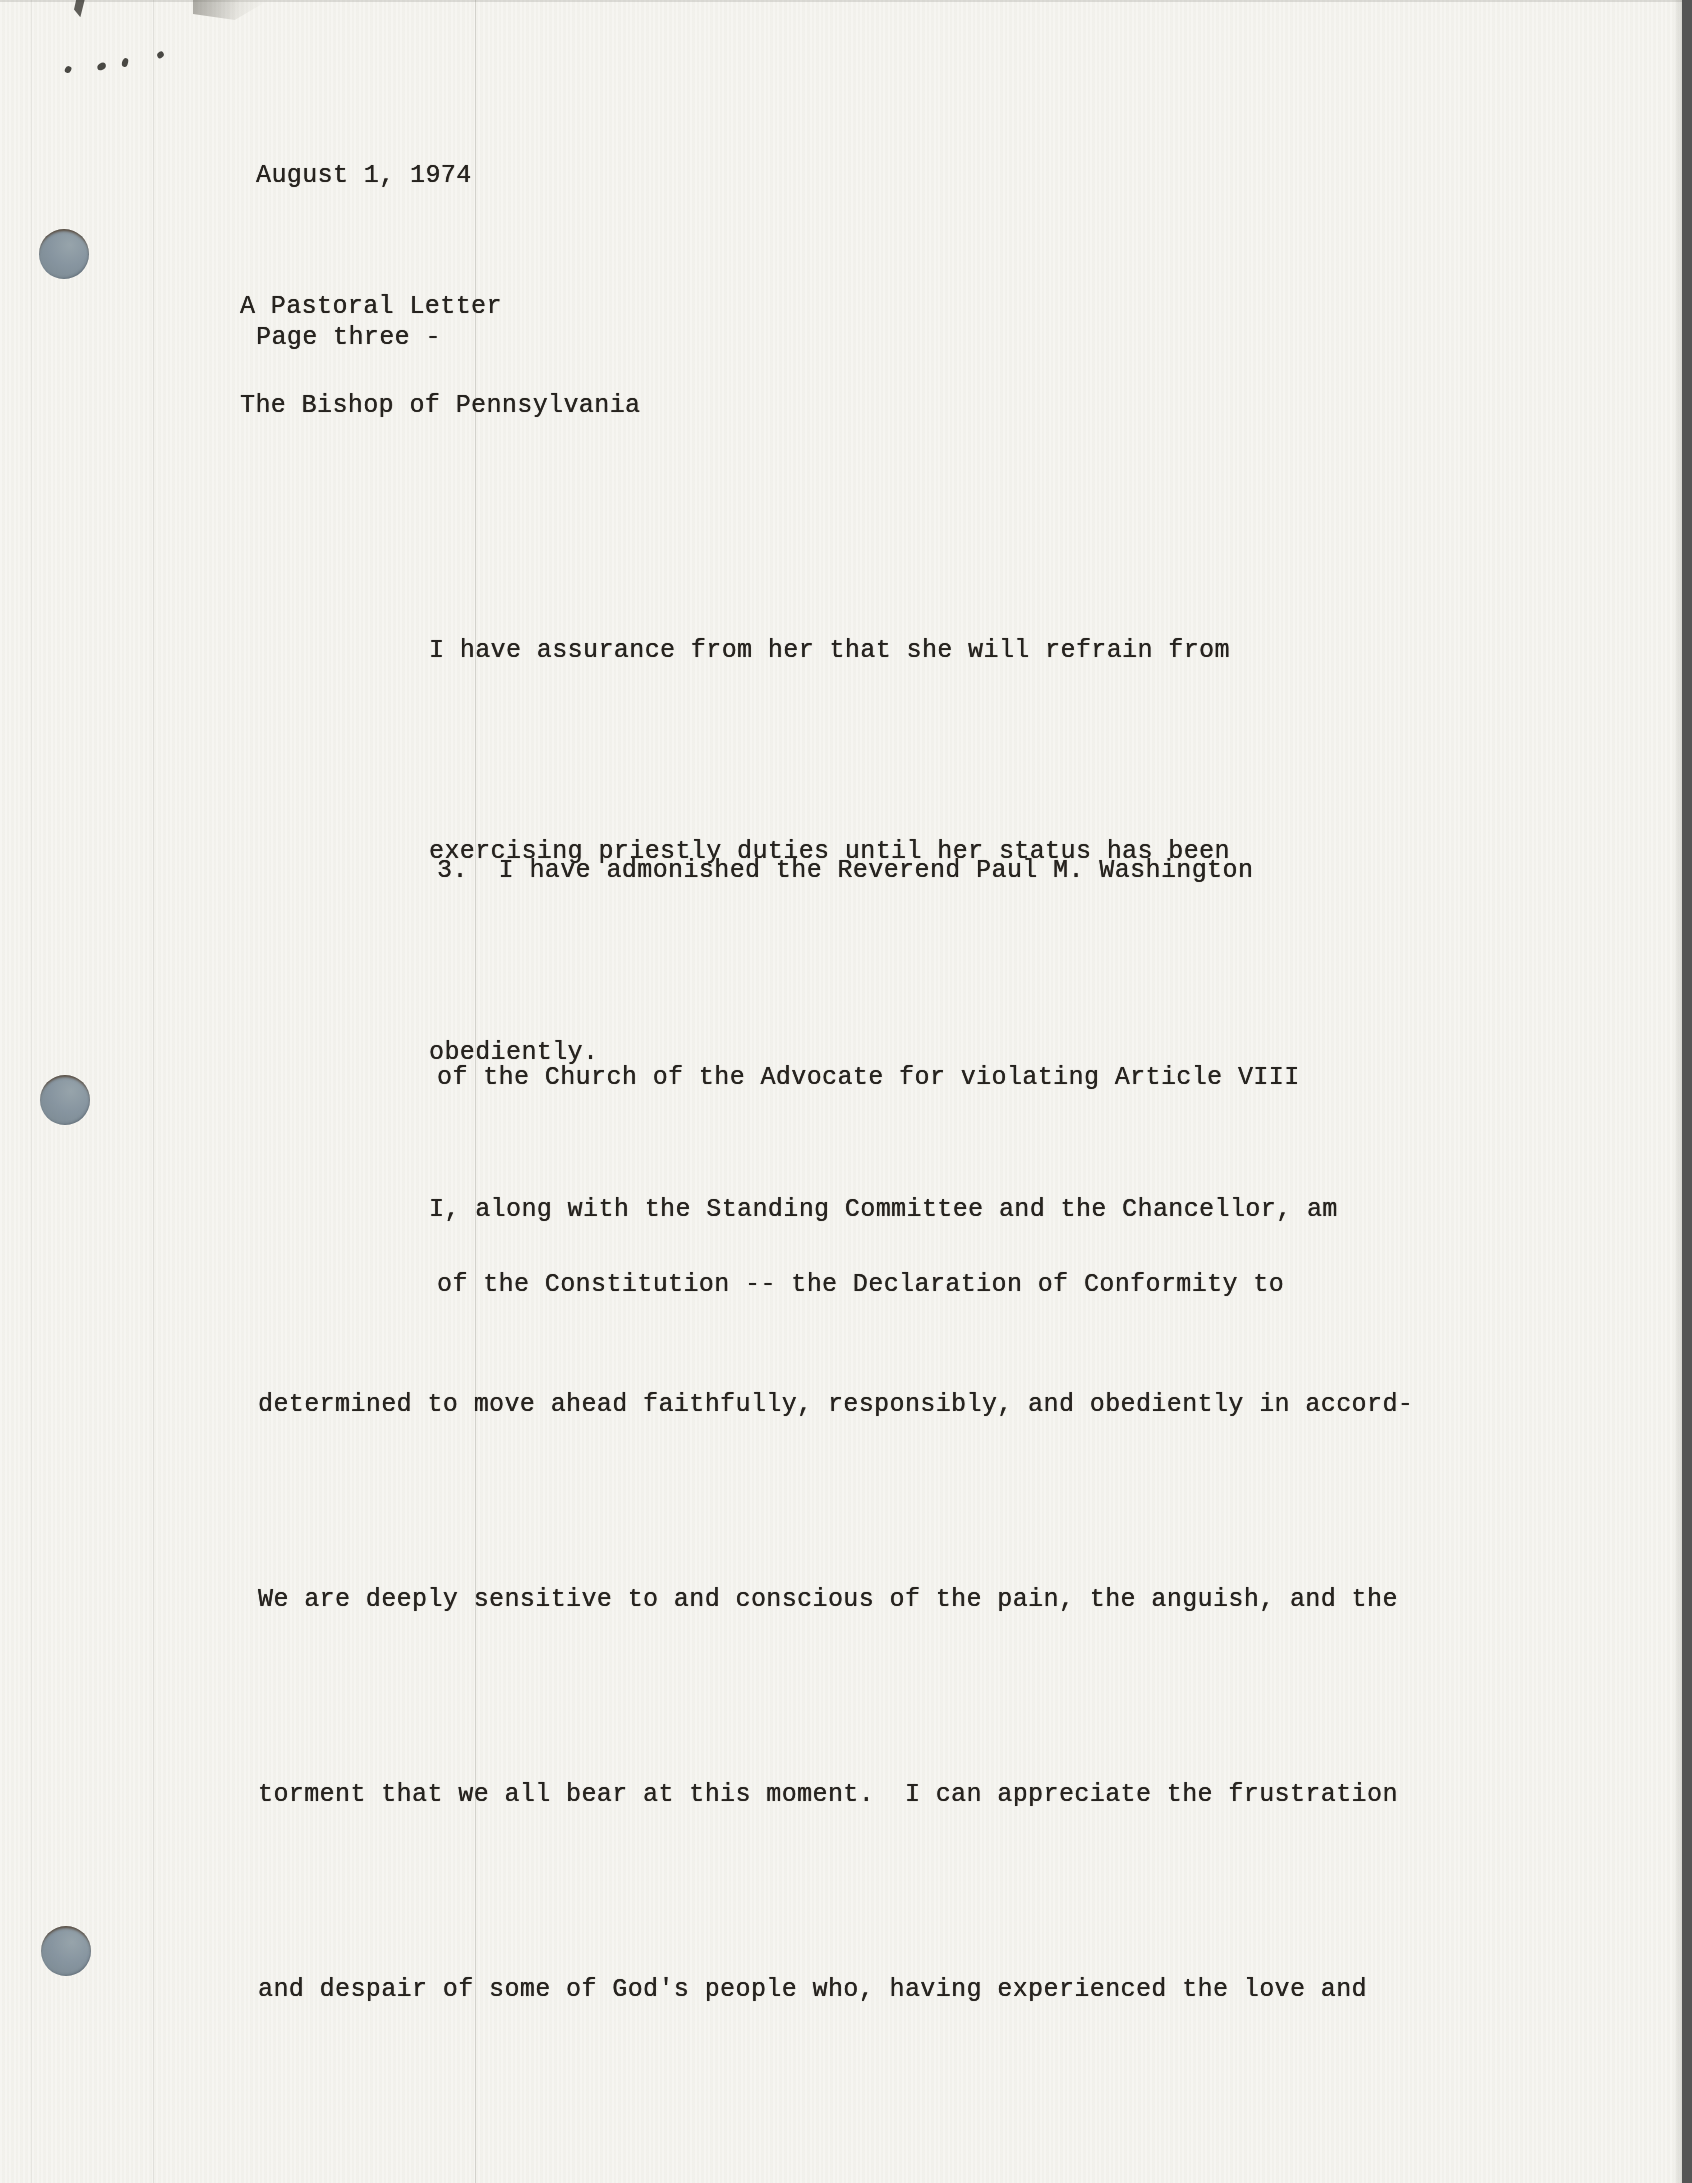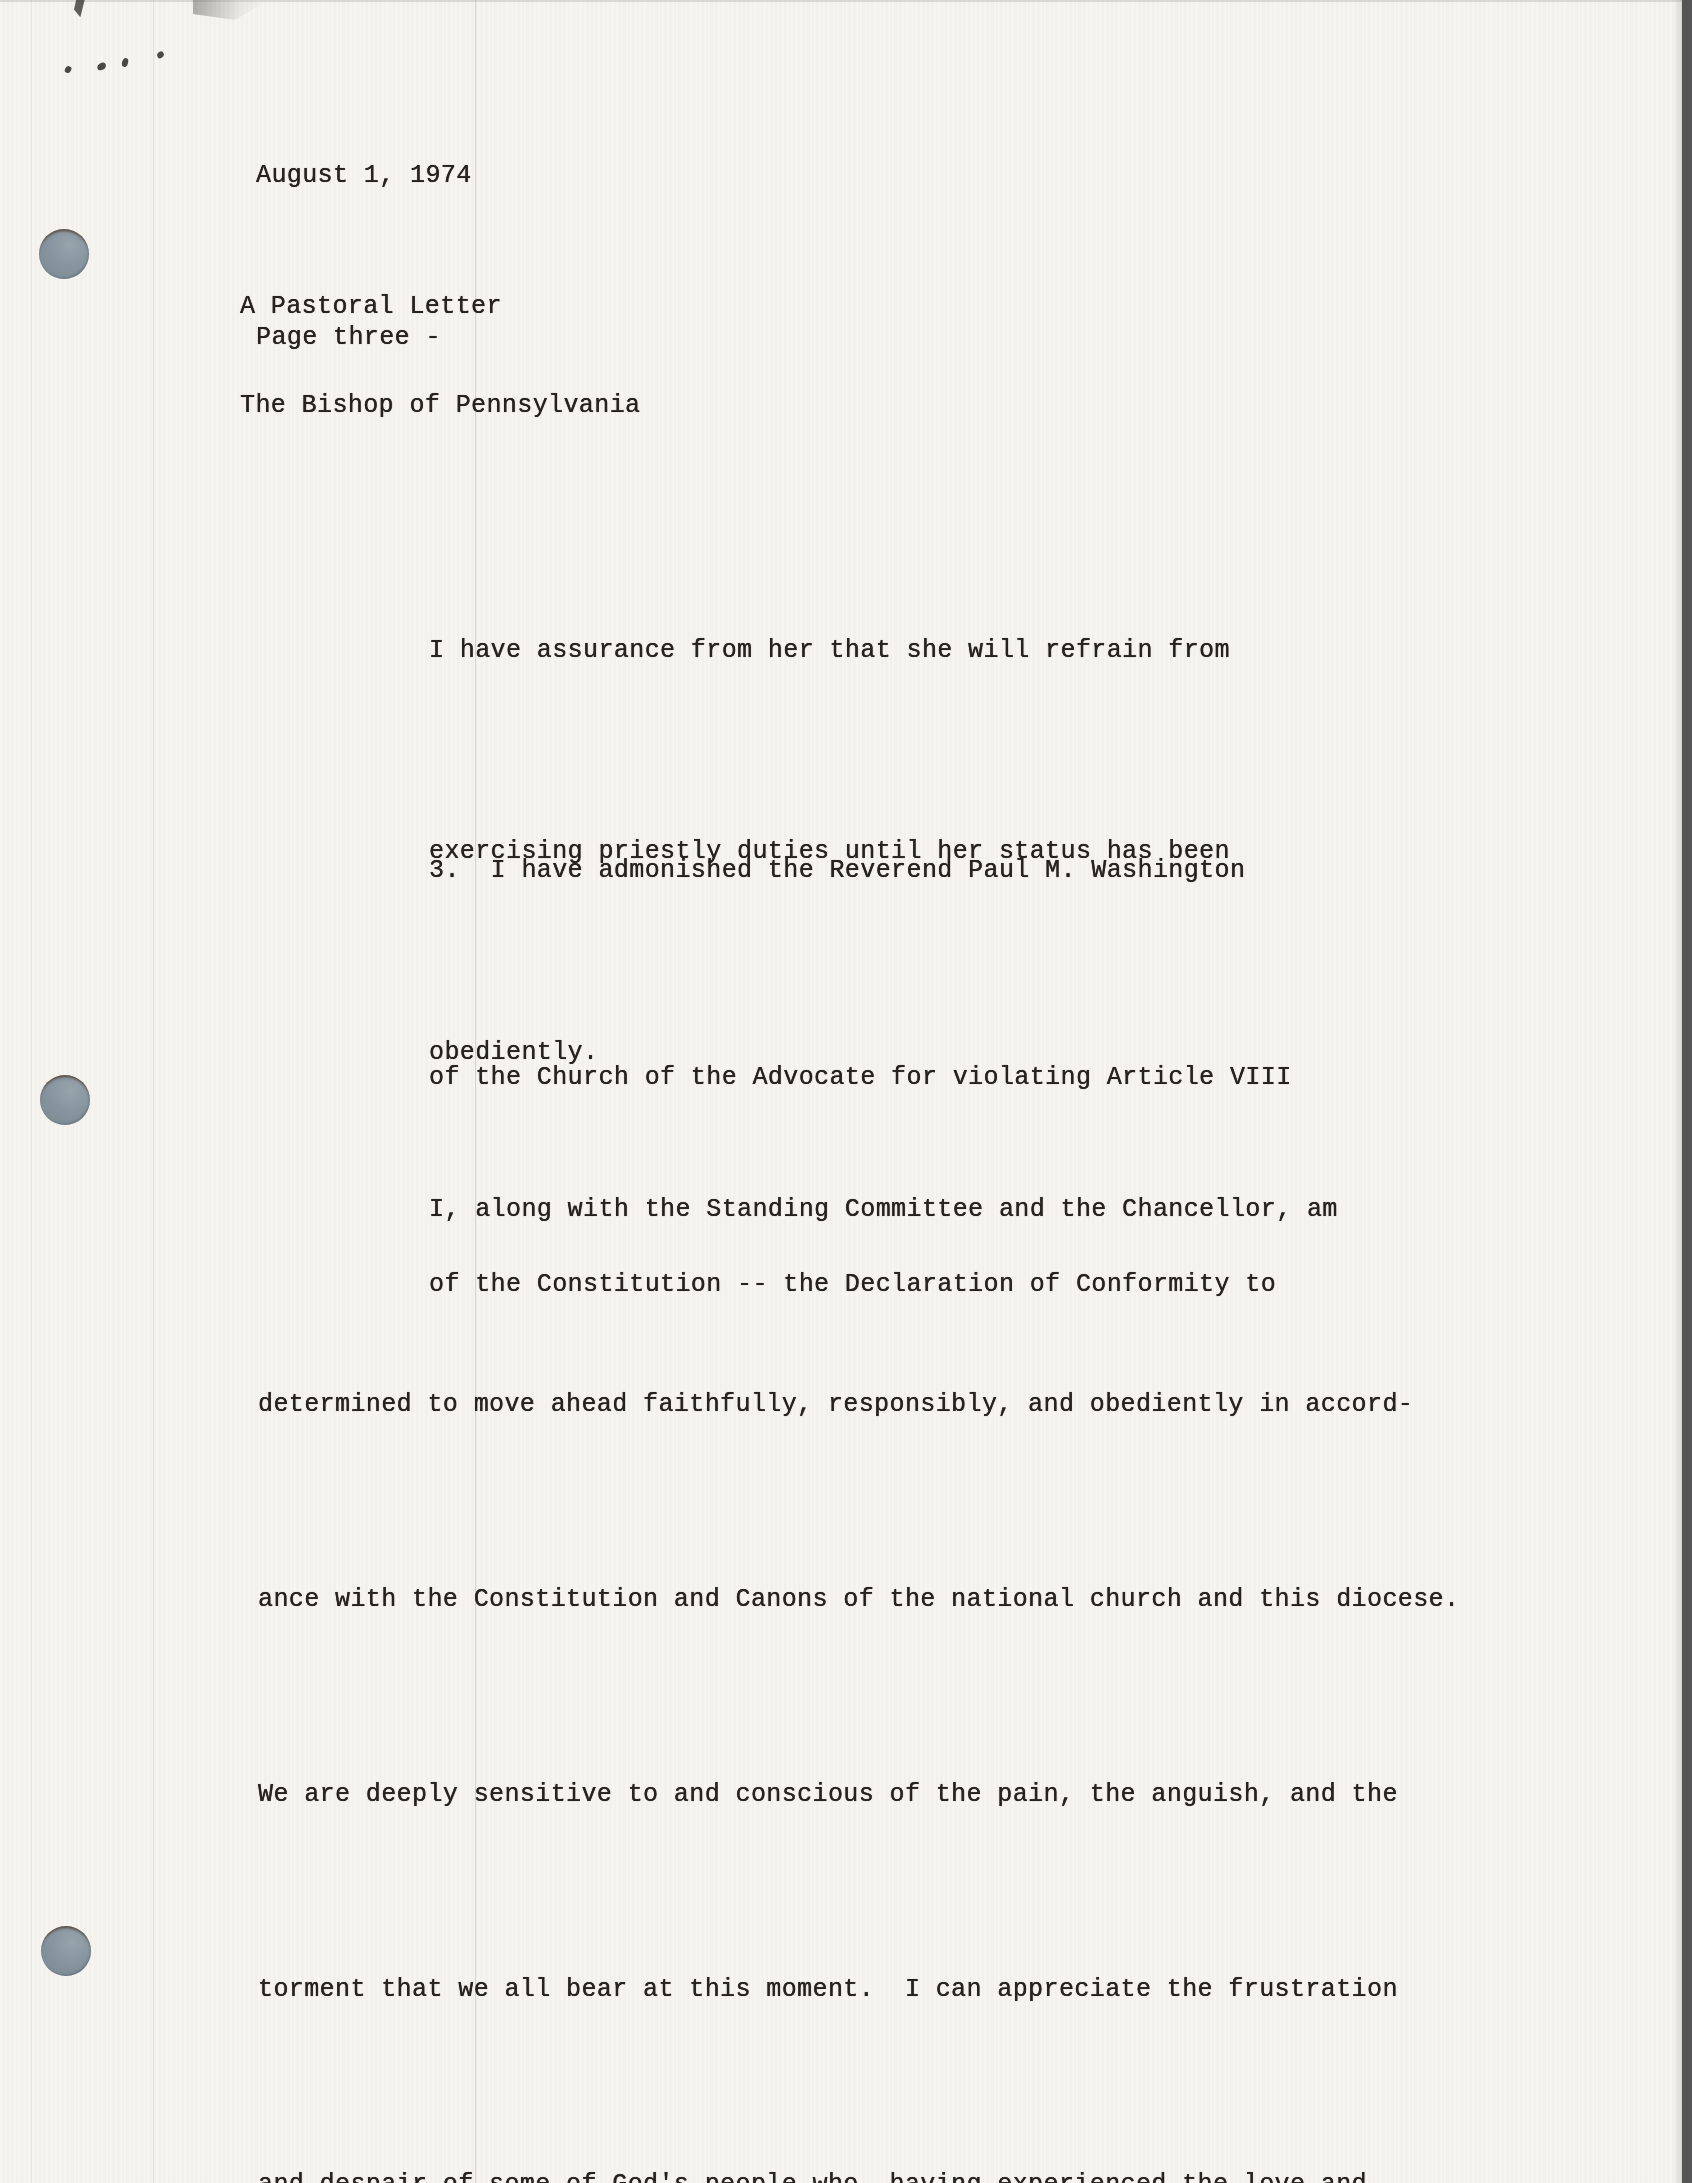--- a/index.html
+++ b/index.html
@@ -18,21 +18,21 @@
   }
   .tw {
     position: absolute;
     font-size: 25px;
     letter-spacing: 0.4px;
     white-space: pre;
     text-shadow: 0 0 0.7px rgba(35,30,25,0.85), 0.3px 0.3px 0.5px rgba(50,44,38,0.45);
   }
   .header-line { line-height: 33px; }
   .quote-block { line-height: 67px; }
-  .item-block { line-height: 69px; }
+  .item-block { line-height: 69px; margin-left: 8px; }
   .body-block { line-height: 65px; }
   .body-block .indent-first { padding-left: 171px; }
   .line { white-space: pre; }
 
   .punch-hole {
     position: absolute;
     width: 50px; height: 50px;
     border-radius: 50%;
     background: radial-gradient(circle at 62% 32%, #97a4ab 0%, #8795a0 45%, #79listed 100%);
     background: radial-gradient(circle at 62% 32%, #97a4ab 0%, #8795a0 45%, #79878f 100%);
@@ -117,21 +117,20 @@
 
   <div class="tw item-block" style="left:429px; top:698px;">
     <div class="line">3.  I have admonished the Reverend Paul M. Washington</div>
     <div class="line">of the Church of the Advocate for violating Article VIII</div>
     <div class="line">of the Constitution -- the Declaration of Conformity to</div>
   </div>
 
   <div class="tw body-block" style="left:258px; top:1047px;">
     <div class="line indent-first">I, along with the Standing Committee and the Chancellor, am</div>
     <div class="line">determined to move ahead faithfully, responsibly, and obediently in accord-</div>
-    <div class="line">ance with the Constitution and Canons of the national church and this diocese.</div>
     <div class="line">We are deeply sensitive to and conscious of the pain, the anguish, and the</div>
     <div class="line">torment that we all bear at this moment.  I can appreciate the frustration</div>
     <div class="line">and despair of some of God's people who, having experienced the love and</div>
     
     
     
     
     
     
     

